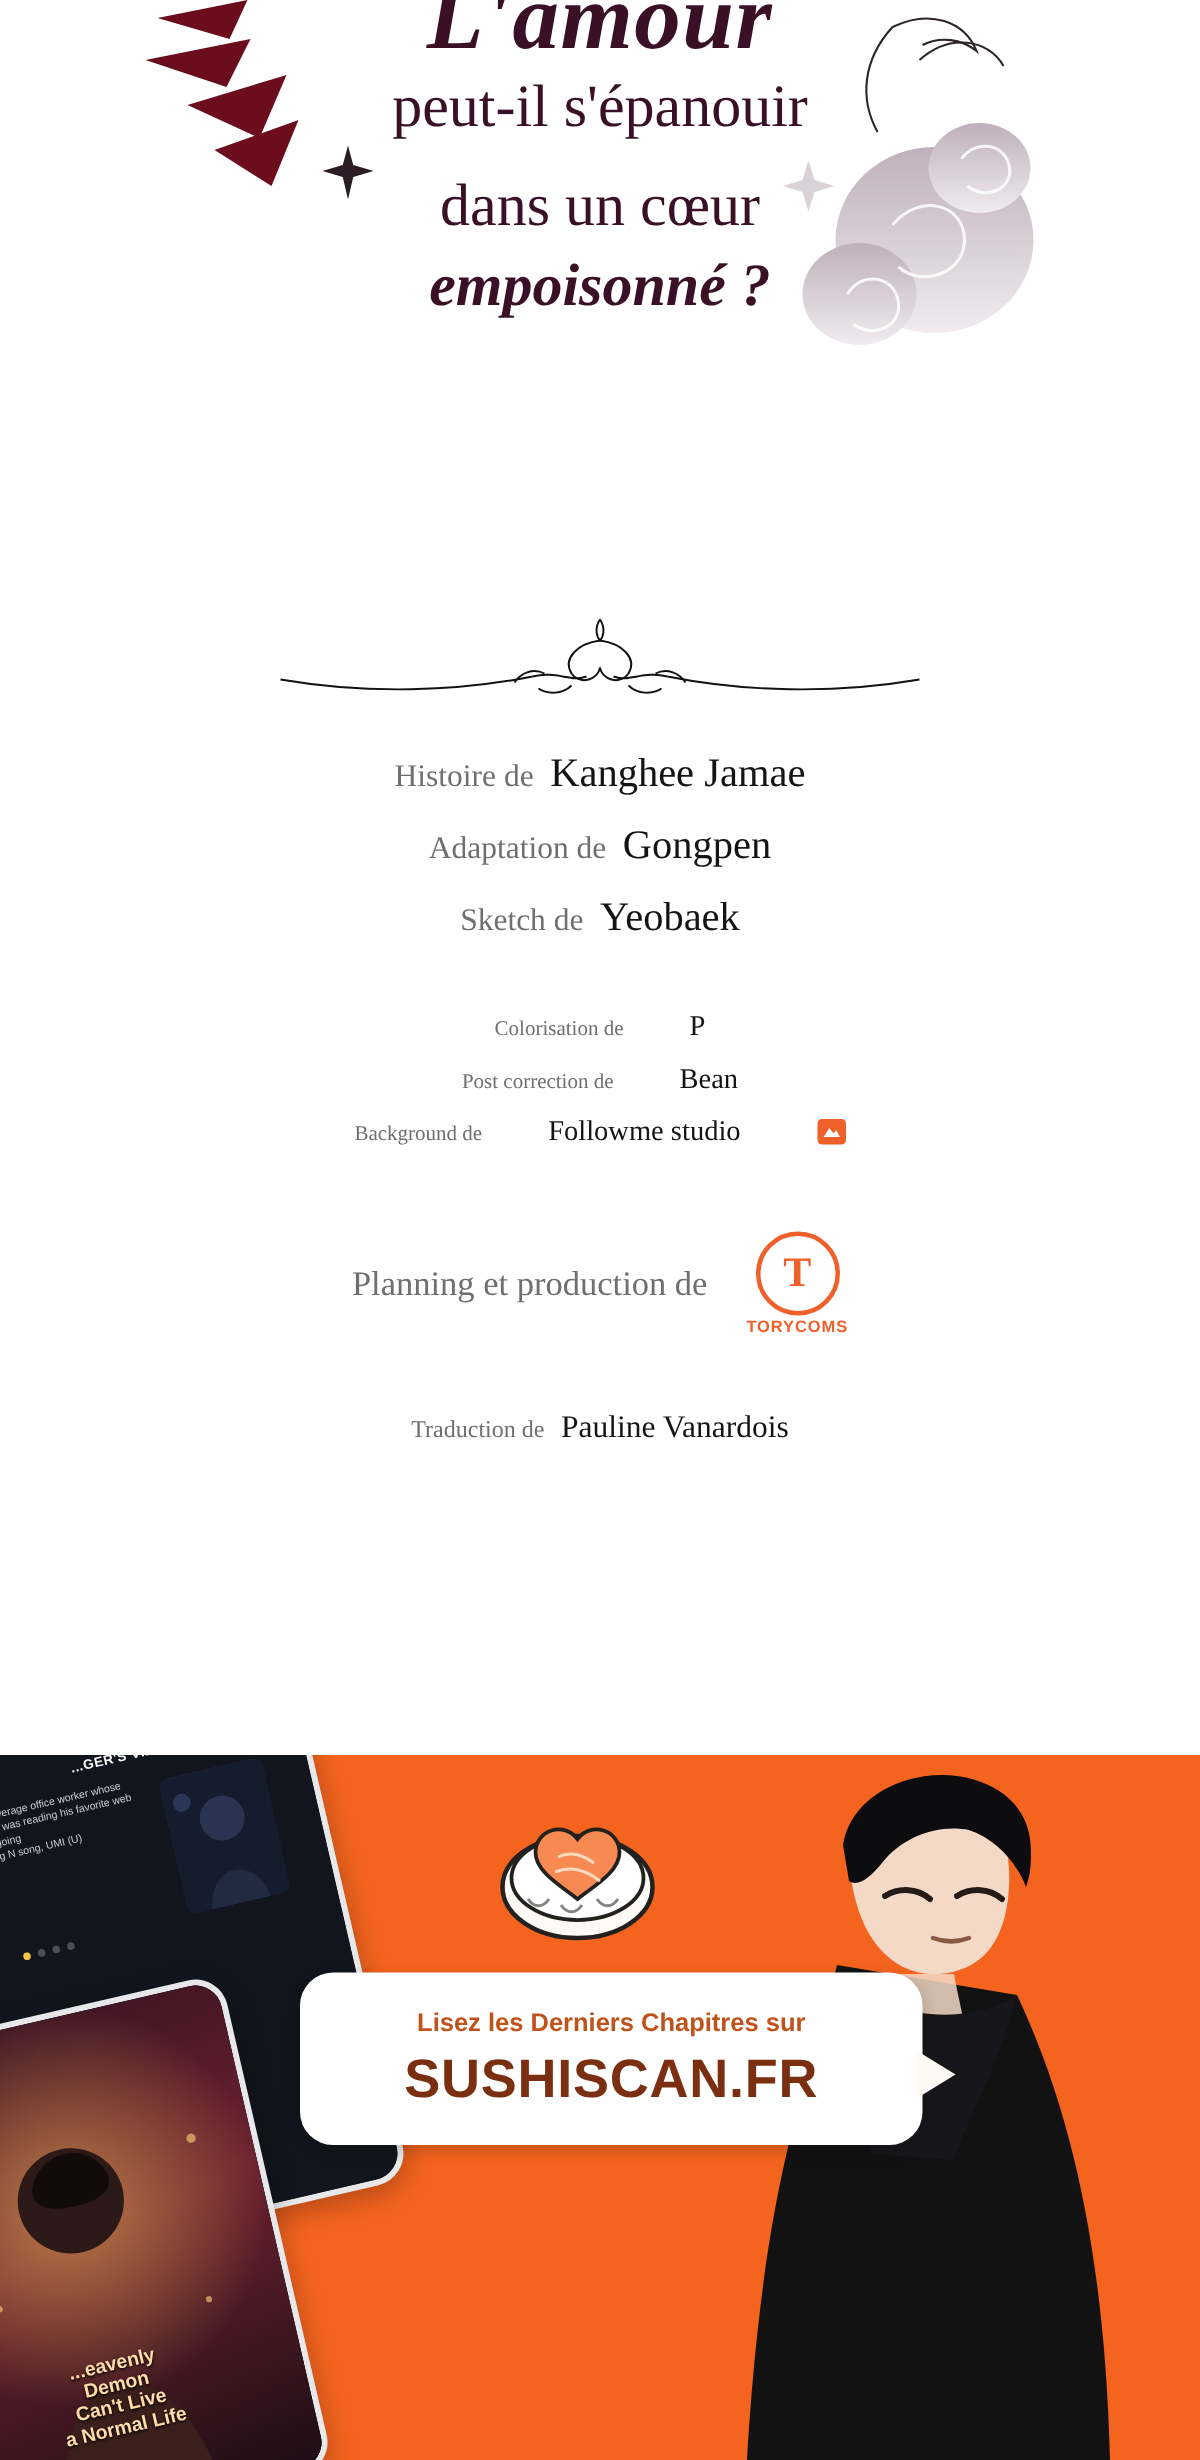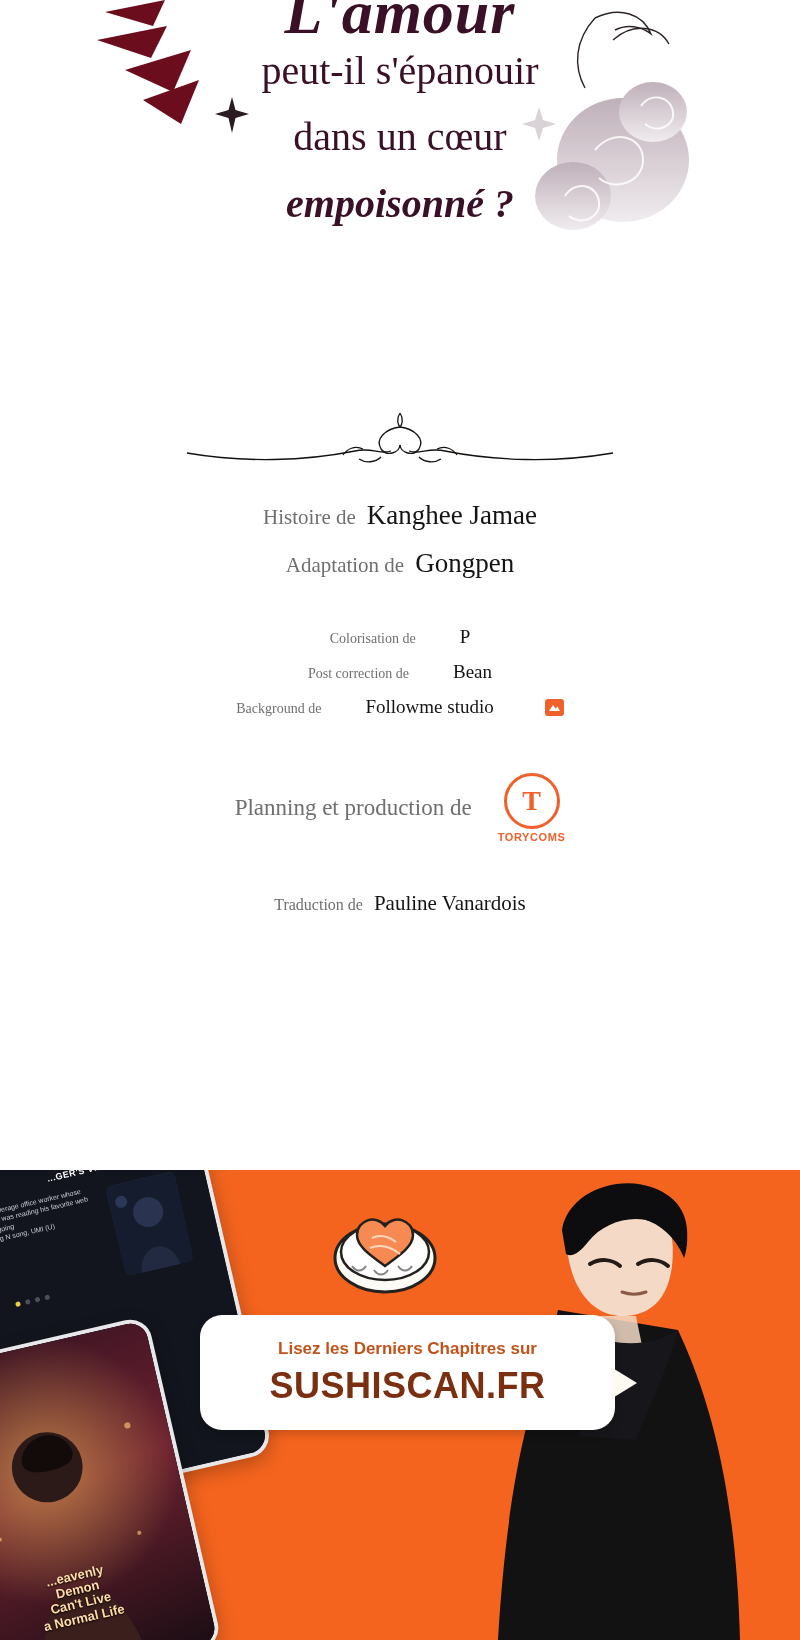--- a/index.html
+++ b/index.html
@@ -43,21 +43,21 @@
   }
   .title-line.l3 {
     font-size: 40px;
     font-weight: 400;
     margin-top: 21px;
   }
   .title-line.l4 {
     font-size: 40px;
     font-style: italic;
     font-weight: 700;
-    margin-top: 22px;
+    margin-top: 8px;
   }
 
   
   .slashes {
     position: absolute;
     top: 0;
     left: 95px;
     width: 170px;
     height: 160px;
     z-index: 4;
@@ -410,20 +410,24 @@
 
 <div class="credits">
 
   <div class="credit-row big">
     <span class="credit-role">Histoire de</span>
     <span class="credit-name">Kanghee Jamae</span>
   </div>
   <div class="credit-row big">
     <span class="credit-role">Adaptation de</span>
     <span class="credit-name">Gongpen</span>
+  </div>
+  <div class="credit-row big">
+    <span class="credit-role">Sketch de</span>
+    <span class="credit-name">Yeobaek</span>
   </div>
 
   <div class="group-gap-1"></div>
 
   <div class="credit-row small">
     <span class="credit-role">Colorisation de</span>
     <span class="credit-name">P</span>
   </div>
   <div class="credit-row small">
     <span class="credit-role">Post correction de</span>

